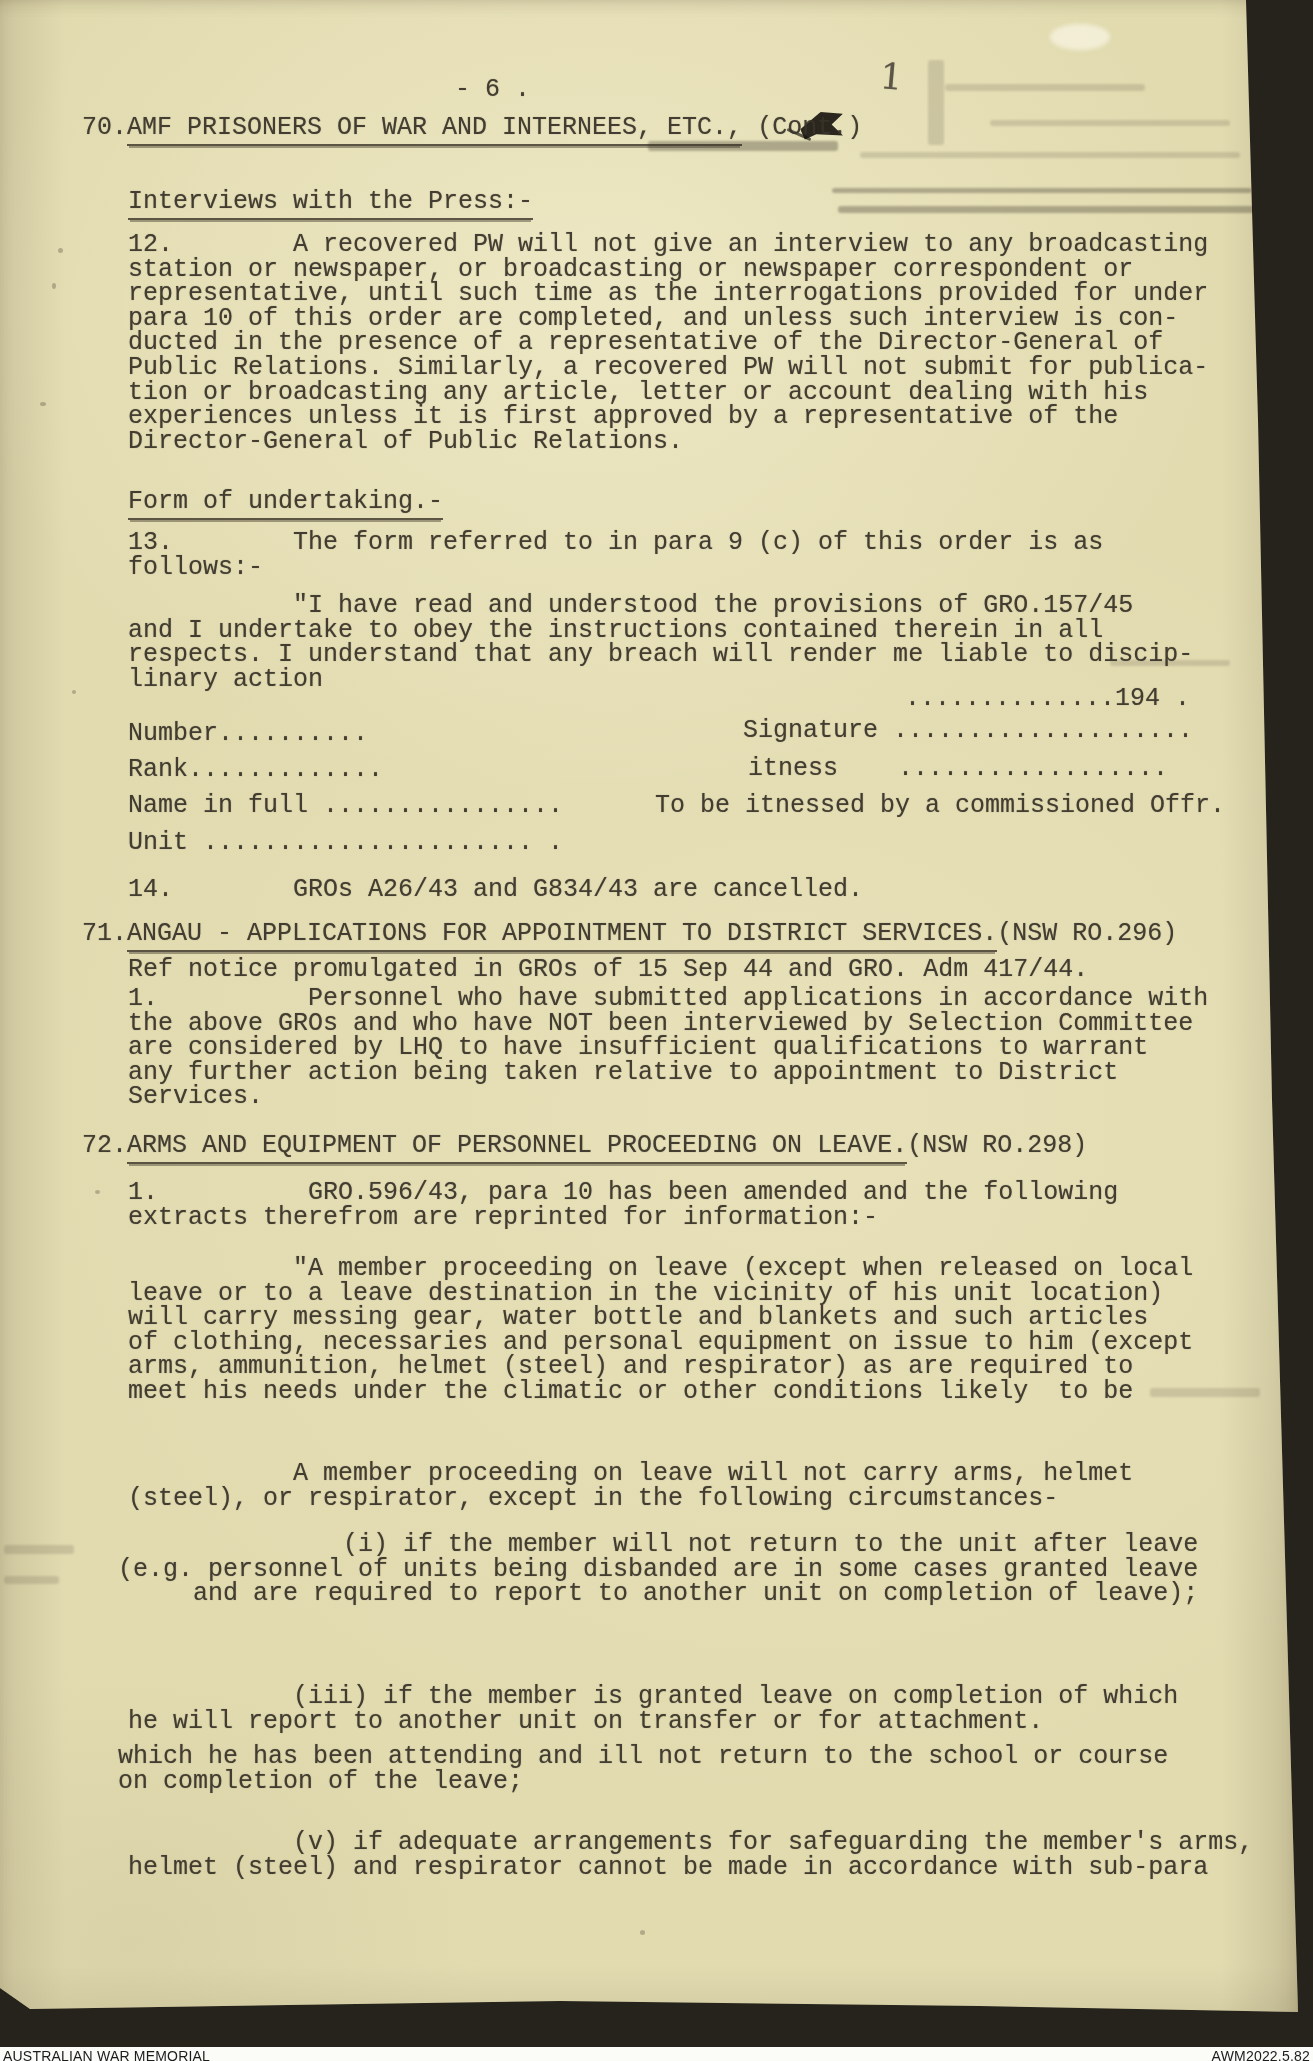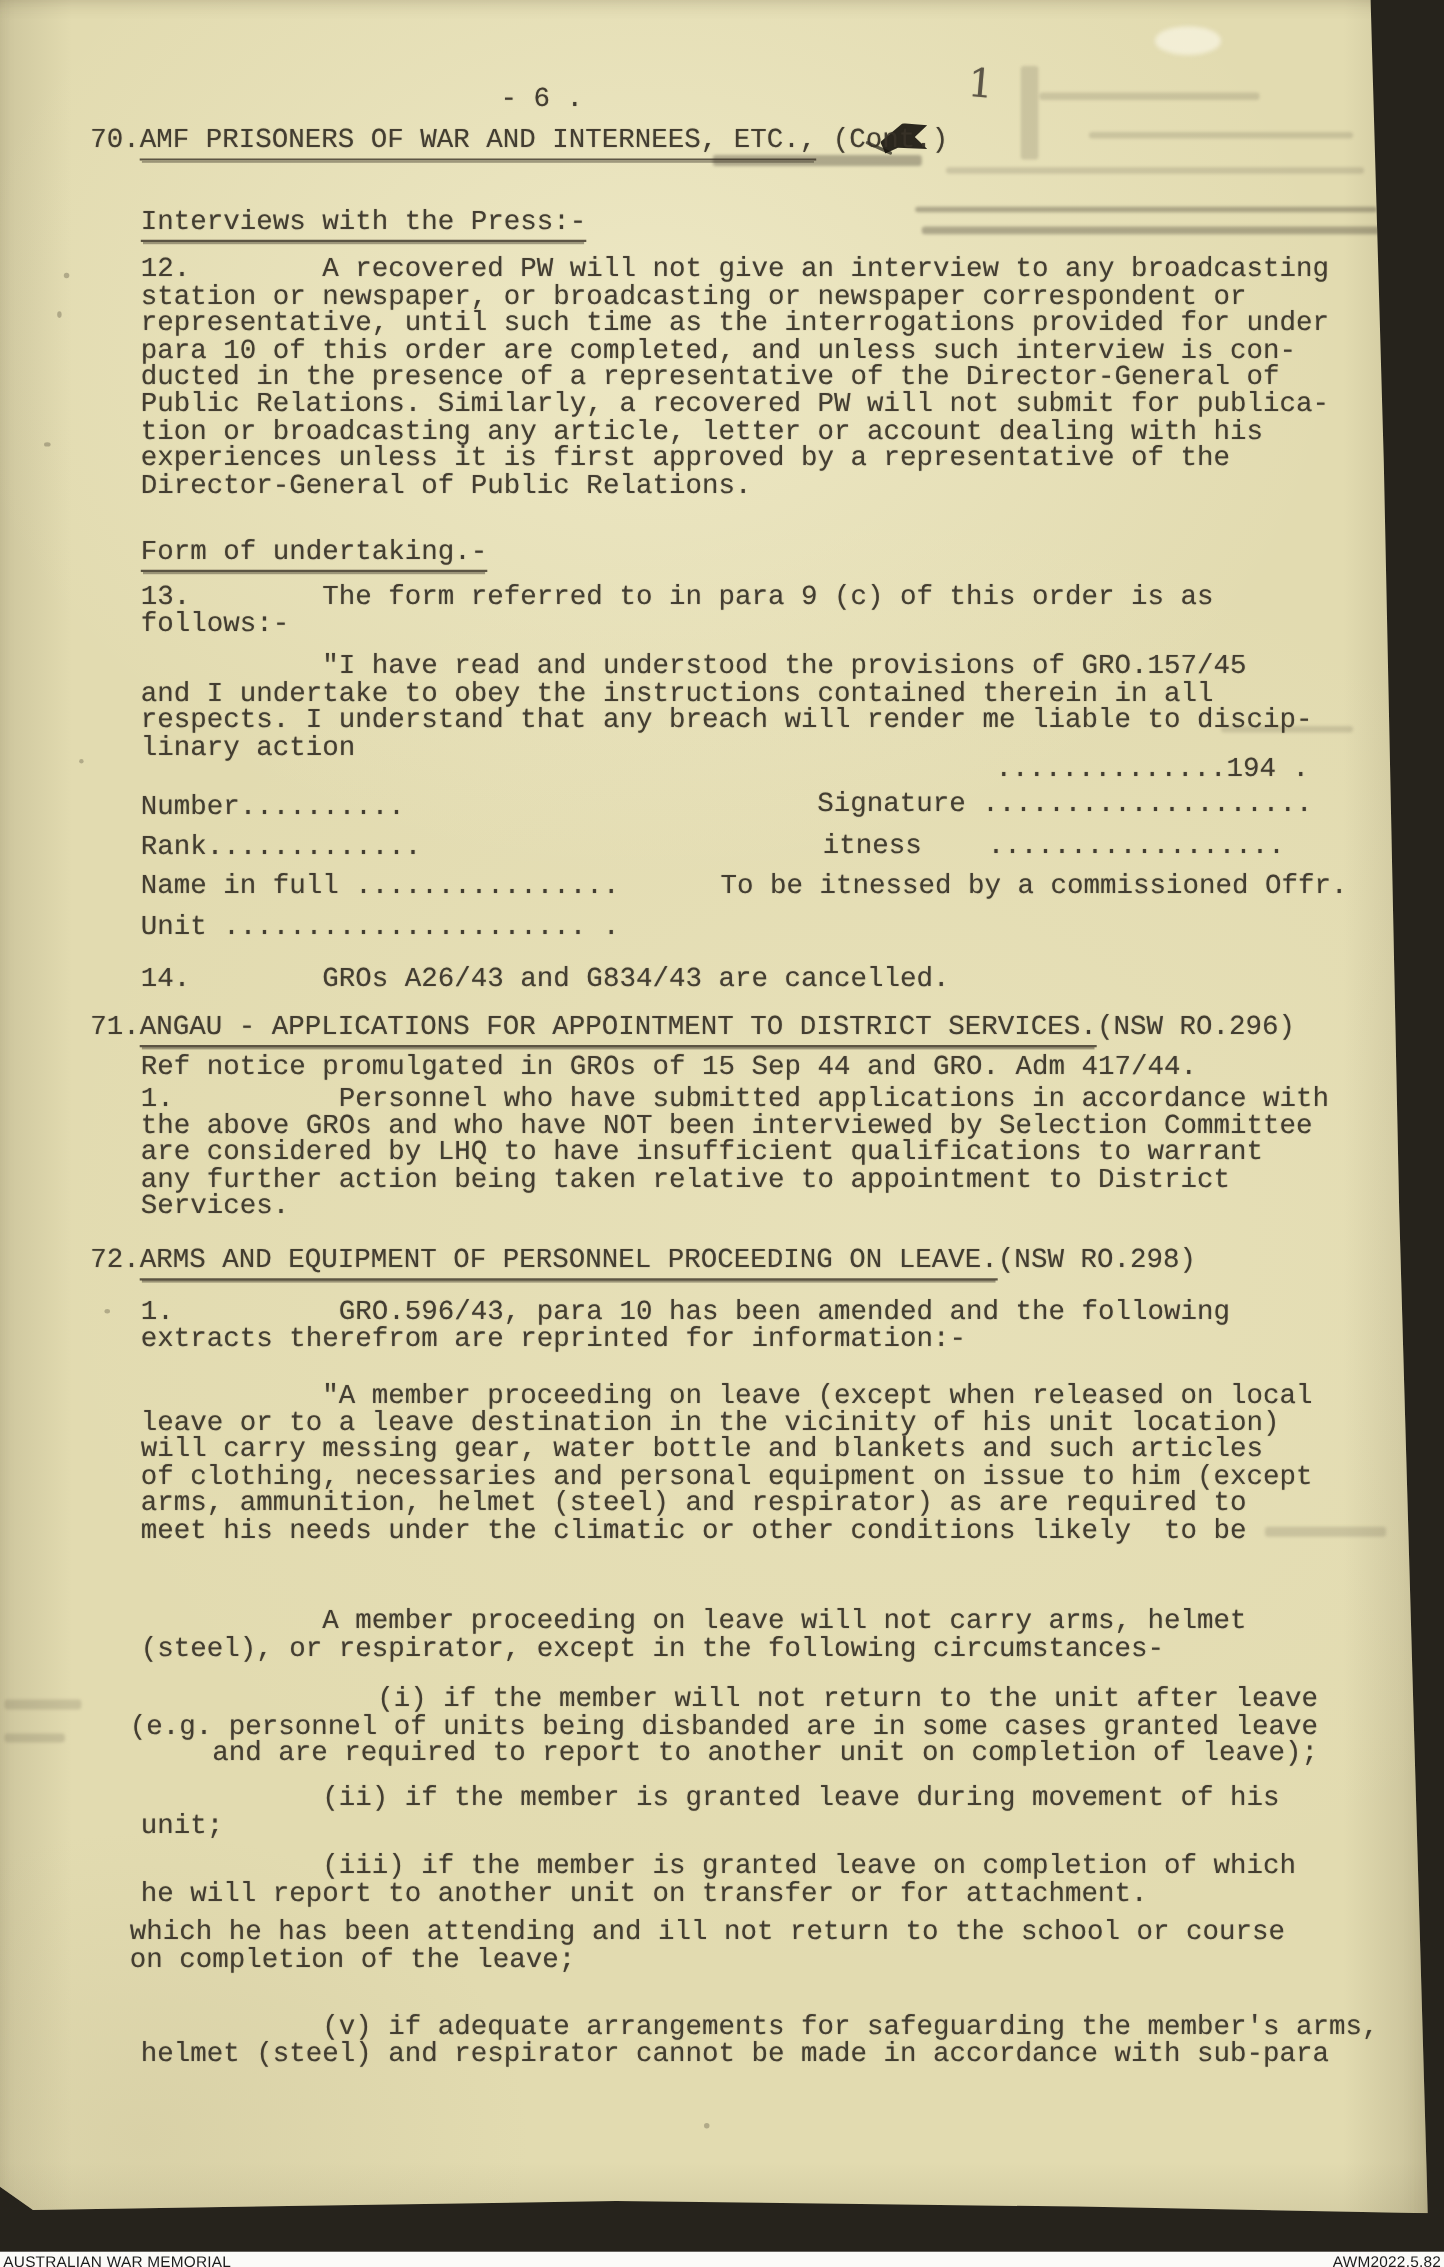--- a/index.html
+++ b/index.html
@@ -173,24 +173,20 @@
       <div>           A member proceeding on leave will not carry arms, helmet</div>
       <div>(steel), or respirator, except in the following circumstances-</div>
     </div>
 
     <div class="blk" style="top:1533px;left:118px;text-align:right;">
       <div>           (i) if the member will not return to the unit after leave</div>
       <div>(e.g. personnel of units being disbanded are in some cases granted leave</div>
       <div>and are required to report to another unit on completion of leave);</div>
     </div>
 
-    <div class="blk" style="top:1623px;left:128px;">
-      <div>           (ii) if the member is granted leave during movement of his</div>
-      <div>unit;</div>
-    </div>
 
     <div class="blk" style="top:1685px;left:128px;">
       <div>           (iii) if the member is granted leave on completion of which</div>
       <div>he will report to another unit on transfer or for attachment.</div>
     </div>
 
     <div class="blk" style="top:1745px;left:118px;">
       <div>which he has been attending and ill not return to the school or course</div>
       <div>on completion of the leave;</div>
     </div>

